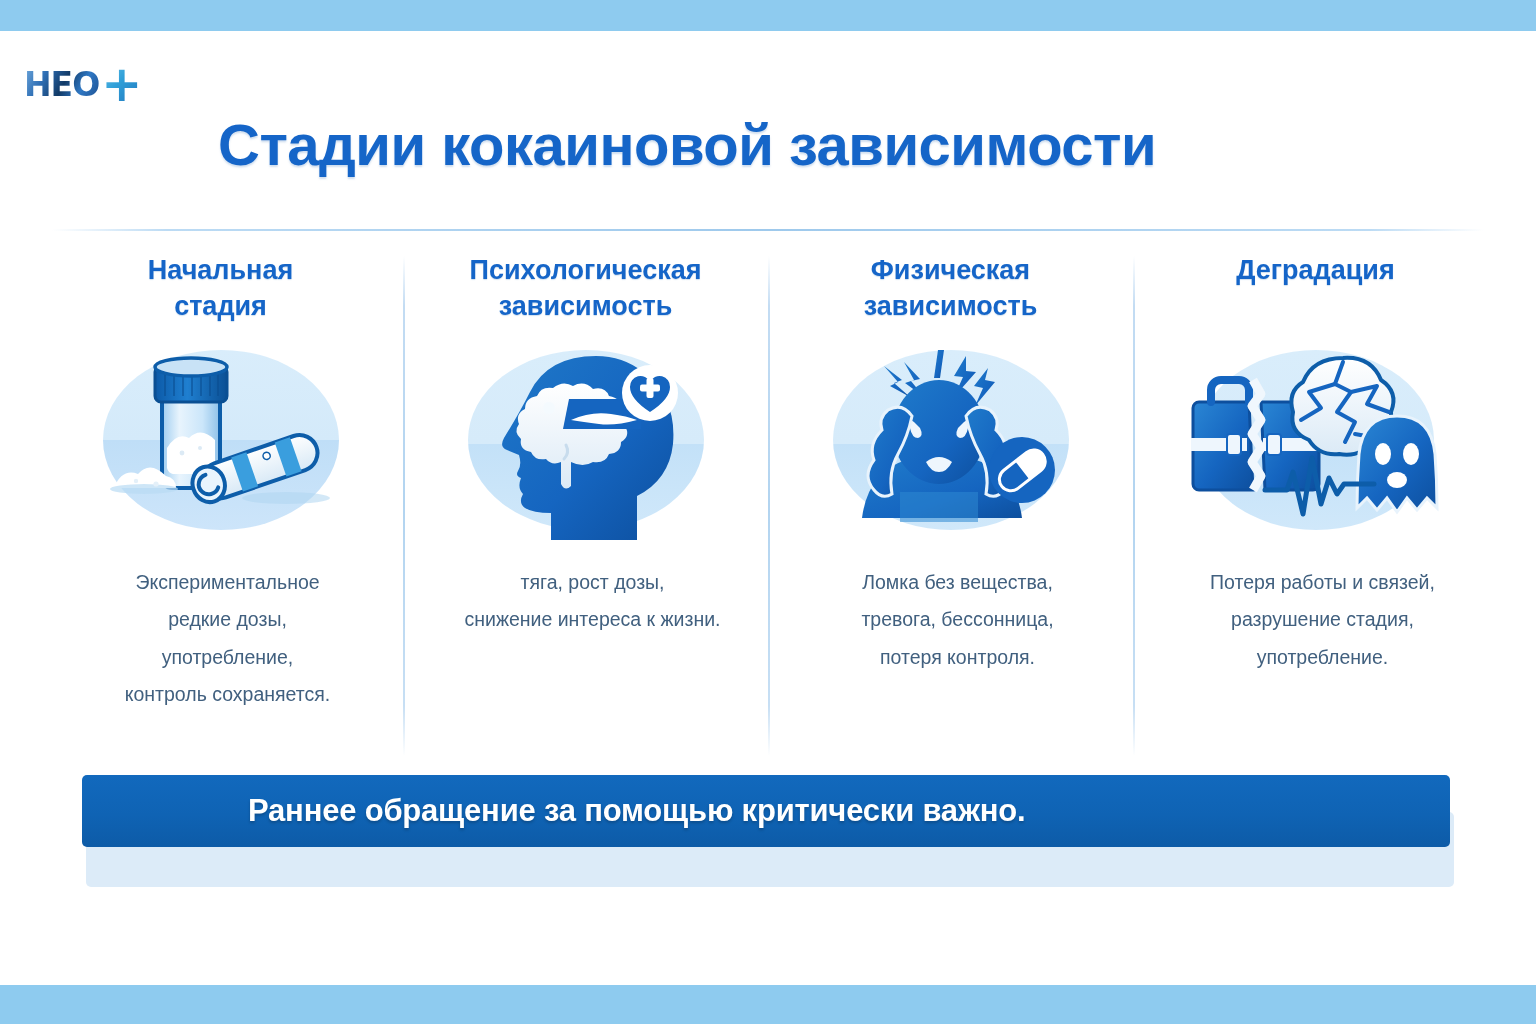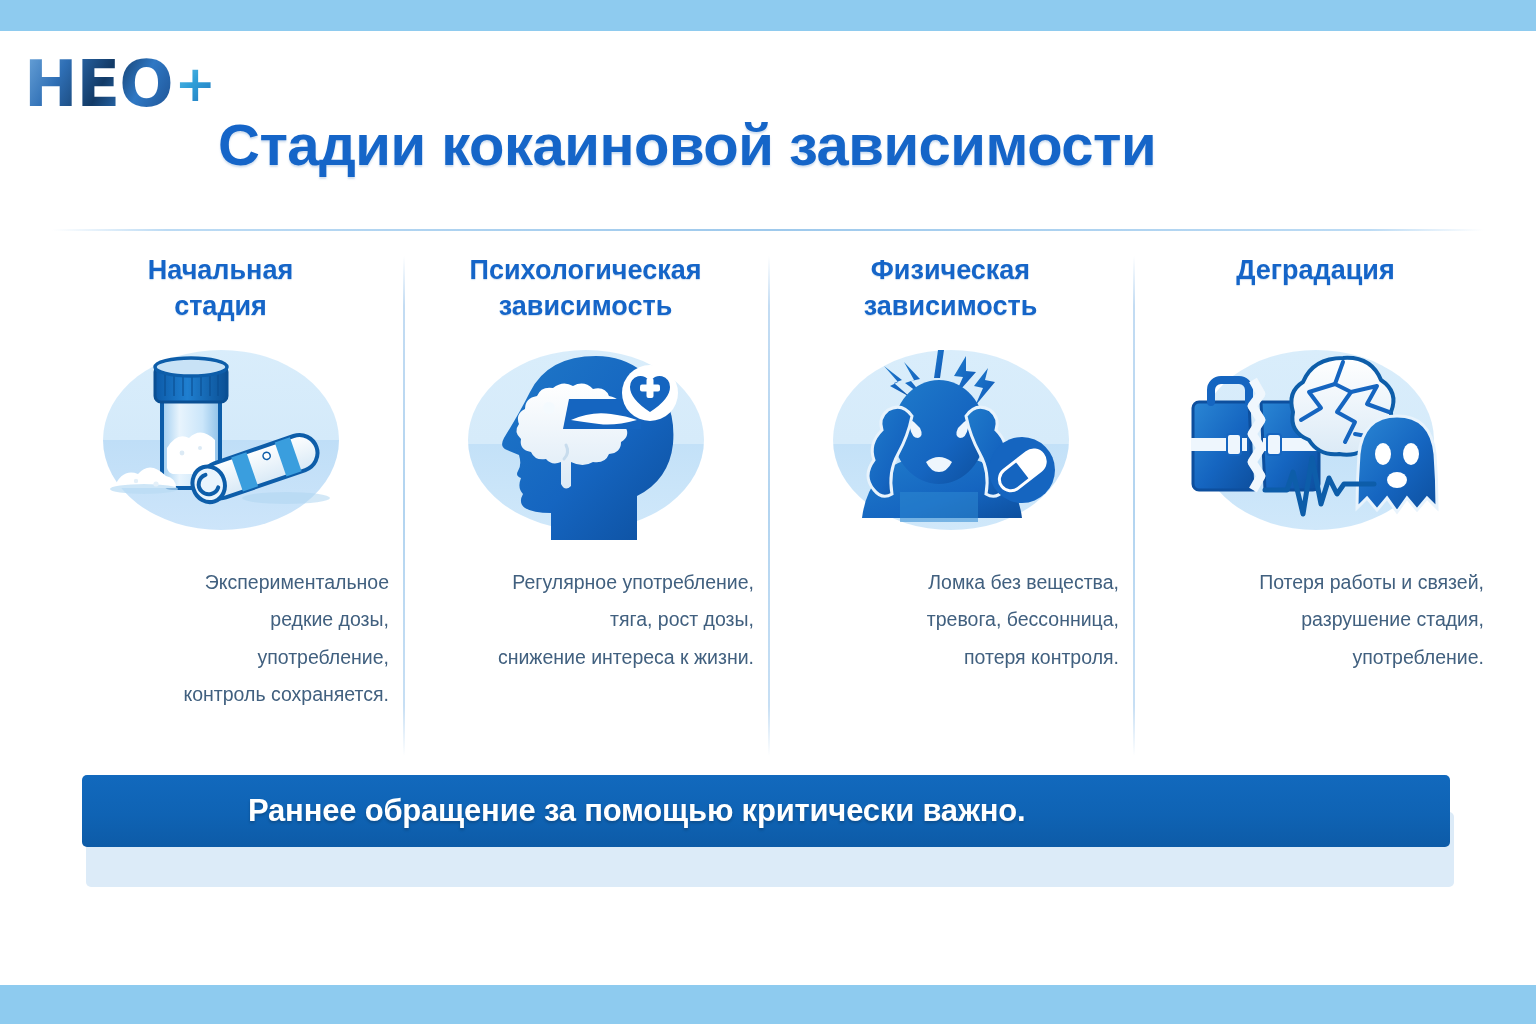--- a/index.html
+++ b/index.html
@@ -30,21 +30,21 @@
   .header {
     position:absolute; left:0; top:31px; width:1536px; height:165px;
   }
   .logo {
     position:absolute; left:24px; top:22px;
     width:180px; height:62px;
     display:flex; align-items:center;
   }
   .logo-text {
     font-family:"DejaVu Sans", sans-serif;
-    font-size:64px;
+    font-size:33px;
     font-weight:bold;
     letter-spacing:-1px;
     line-height:1;
     background:linear-gradient(118deg,#6fa8dc 0%,#2f6fb5 26%,#123a66 52%,#2f78c4 74%,#1d4f8f 100%);
     -webkit-background-clip:text;
     background-clip:text;
     color:transparent;
     -webkit-text-fill-color:transparent;
   }
   .logo-plus {
@@ -104,21 +104,21 @@
     margin-top:14px;
     width:250px; height:200px;
     display:flex; align-items:center; justify-content:center;
   }
   .col-body {
     margin-top:24px;
     width:100%;
     font-size:19.5px;
     line-height:1.92;
     color:#41607f;
-    text-align:right;
+    text-align:center;
     padding-left:14px;
   }
   .col-body .ln { display:block; white-space:nowrap; }
 
   
   .banner-shadow {
     position:absolute; left:86px; top:812px;
     width:1368px; height:75px;
     background:#dcebf8;
     border-radius:5px;
@@ -269,21 +269,20 @@
           <path d="M108 59 h72 v30 h-78 z" fill="#1565c0"></path>
           <path d="M110 80 q20 -9 40 -6 q16 2 26 6 q-22 6 -38 4 q-16 -2 -28 -4 z" fill="#ffffff"></path>
 
           <circle cx="189" cy="53" r="28" fill="#ffffff"></circle>
           <path d="M189 72 q-20 -13 -20 -25 a10.5 10.5 0 0 1 20 -5 a10.5 10.5 0 0 1 20 5 q0 12 -20 25 z" fill="#1565c0"></path>
           <rect x="185.5" y="38" width="7" height="20" rx="2" fill="#ffffff"></rect>
           <rect x="179" y="44.5" width="20" height="7" rx="2" fill="#ffffff"></rect>
         </svg>
       </div>
       <div class="col-body">
-        <span class="ln">Регулярное употребление,</span>
         <span class="ln">тяга, рост дозы,</span>
         <span class="ln">снижение интереса к жизни.</span>
       </div>
     </div>
 
     <div class="col">
       <div class="col-title">
         <span>Физическая</span><br>
         <span>зависимость</span>
       </div>

